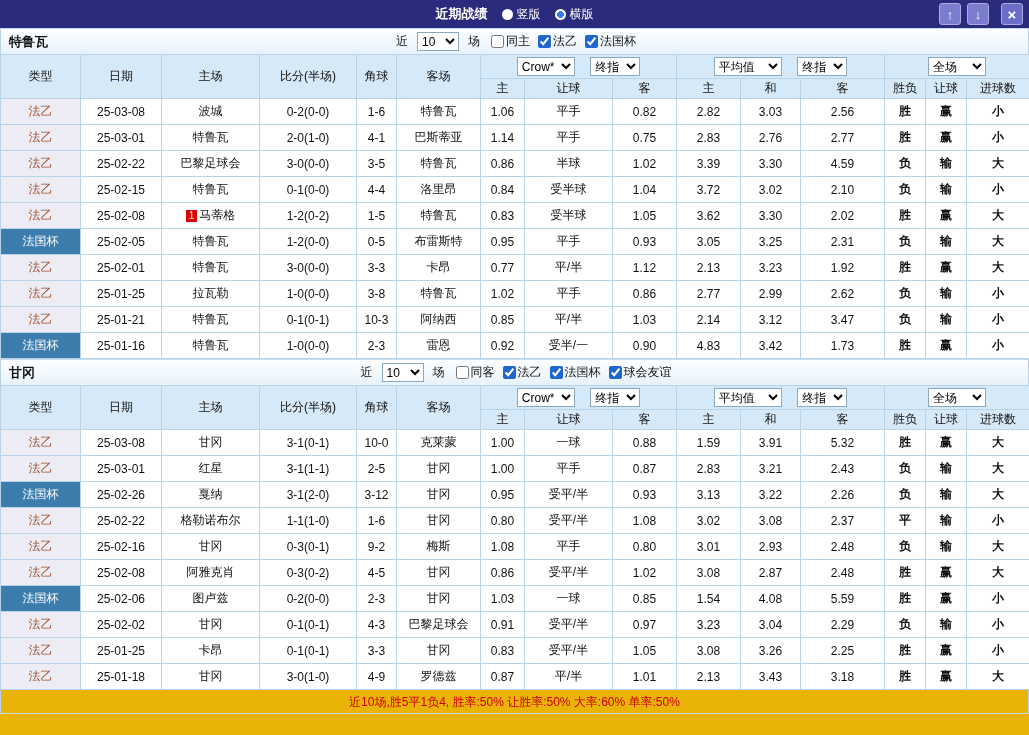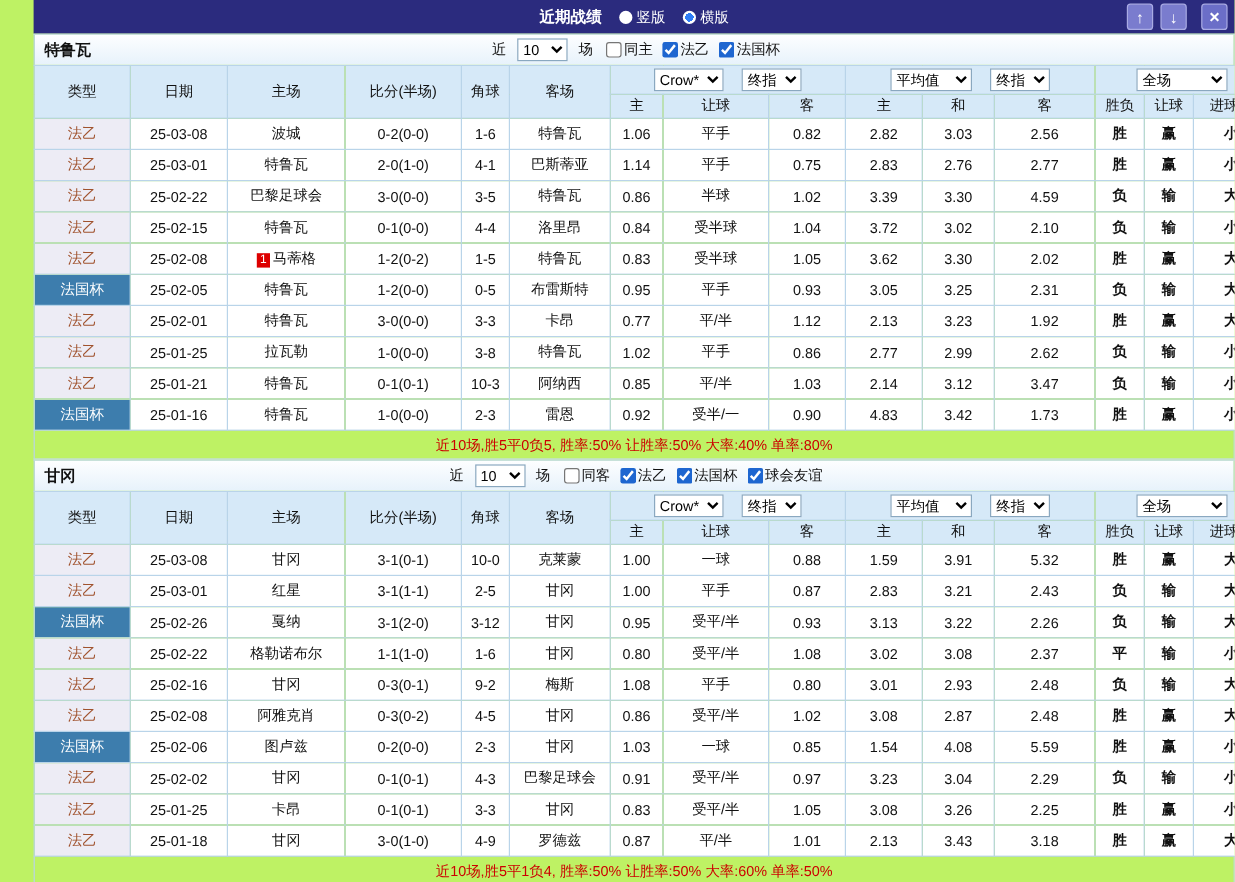--- a/index.html
+++ b/index.html
@@ -1,17 +1,17 @@
 <!DOCTYPE html>
 <html><head>
 <meta charset="utf-8">
 <style>
   * { box-sizing: border-box; }
   body { margin:0; font-family:"Liberation Sans","DejaVu Sans",sans-serif; background:#fff; }
-  .page { width:1029px; height:735px; overflow:hidden; background:#bef264;padding-left:28px; }
+  .page { width:1029px; height:735px; overflow:hidden; background:#eab308; }
 
   
   .topbar { height:28px; background:#2b2b7e; display:flex; align-items:center; position:relative; }
   .topbar-center { flex:1; display:flex; justify-content:center; align-items:center; gap:14px; }
   .tb-title { color:#fff; font-weight:bold; font-size:13px; }
   .radios { display:flex; align-items:center; gap:14px; color:#fff; font-size:12px; }
   .radio-item { display:inline-flex; align-items:center; cursor:pointer; }
   .radio { display:inline-block; width:11px; height:11px; border-radius:50%; background:#fff; margin-right:4px; }
   .radio.sel { background:radial-gradient(circle,#2f7df6 0 3.5px,#fff 3.5px); }
   .tb-btns { position:absolute; right:6px; top:3px; display:flex; gap:6px; }
@@ -31,21 +31,21 @@
 
   
   table.grid { width:1029px; border-collapse:collapse; table-layout:fixed; font-size:12px; }
   .grid th, .grid td { border:1px solid #b9d4e9; text-align:center; padding:0; overflow:hidden; white-space:nowrap; }
   .grid thead th { background:#d6e9f8; font-weight:normal; color:#111; }
   tr.h1 th { height:24px; }
   tr.h2 th { height:20px; }
   .grid tbody td { height:26px; color:#111; background:#fff; }
 
   select.sel { height:19px; font-size:12px; border:1px solid #8aa8c0; background:#fff; margin:0 6px; vertical-align:middle; }
-  .w42{width:42px} .w58{width:58px} .w50{width:50px} .w66{width:68px} .w56{width:76px}
+  .w42{width:42px} .w58{width:58px} .w50{width:50px} .w66{width:68px} .w56{width:58px}
 
   .lg-l2  { background:#edecf5 !important; color:#a0522d !important; }
   .lg-cup { background:#3d7dad !important; color:#fff !important; }
   .score  { color:#e60000; }
   .odds   { color:#000080; }
   .focus  { color:#008000; }
   .res-r  { color:#e60000; font-weight:bold; }
   .res-b  { color:#1414cc; font-weight:bold; }
   .res-g  { color:#009933; font-weight:bold; }
   .badge  { display:inline-block; background:#dd0000; color:#fff; font-size:10px; line-height:12px; padding:0 3px; margin-right:2px; }
@@ -321,21 +321,20 @@
             <td class="odds">0.90</td>
             <td class="odds">4.83</td>
             <td class="odds">3.42</td>
             <td class="odds">1.73</td>
             <td class="res-r">胜</td>
             <td class="res-r">赢</td>
             <td class="res-b">小</td>
           </tr>
         </tbody>
     </table>
-    <div class="summary">近10场,胜5平0负5, 胜率:50% 让胜率:50% 大率:40% 单率:80%</div>
   </div>
 
   <div>
     <div class="band">
       <span class="team">甘冈</span>
       <div class="filters">
         <span class="gap">近</span>
         <select class="sel w42"><option>10</option></select>
         <span class="gap">场</span>
         <span><label class="cb">

